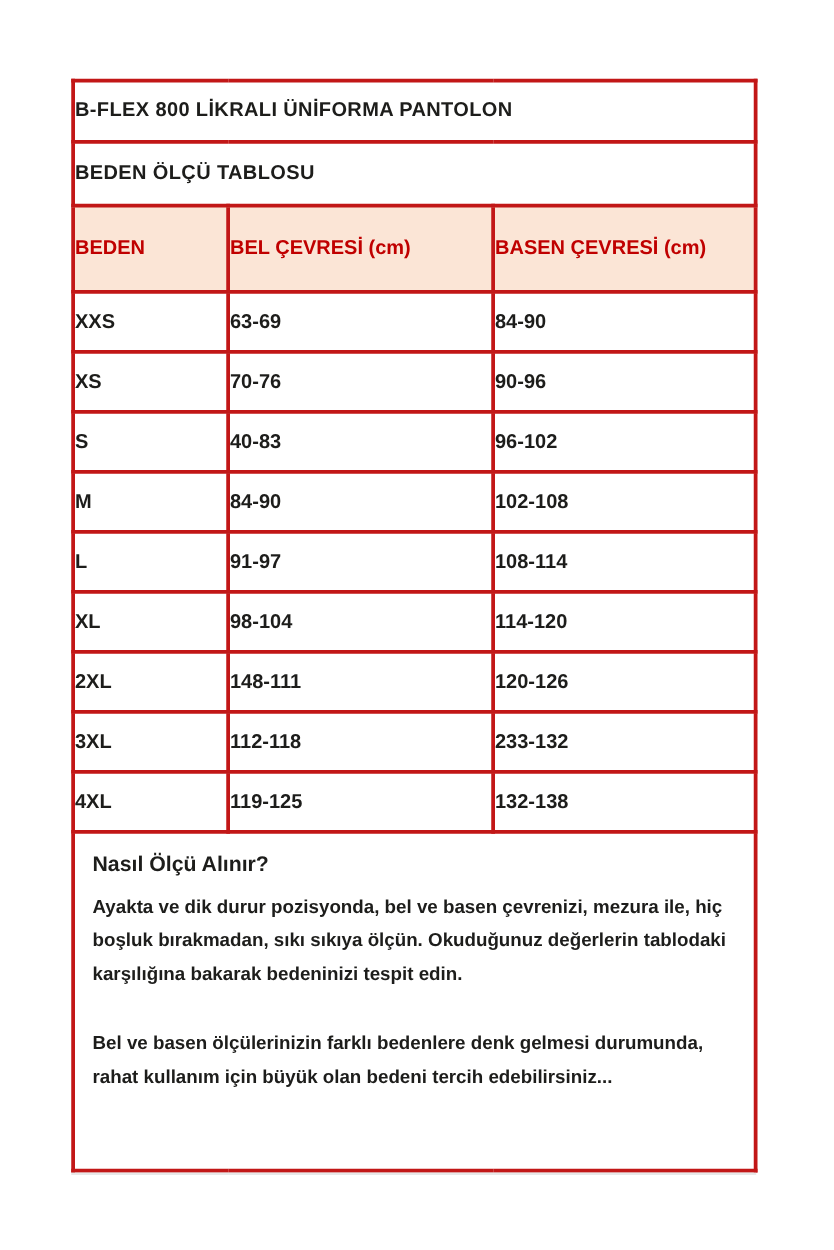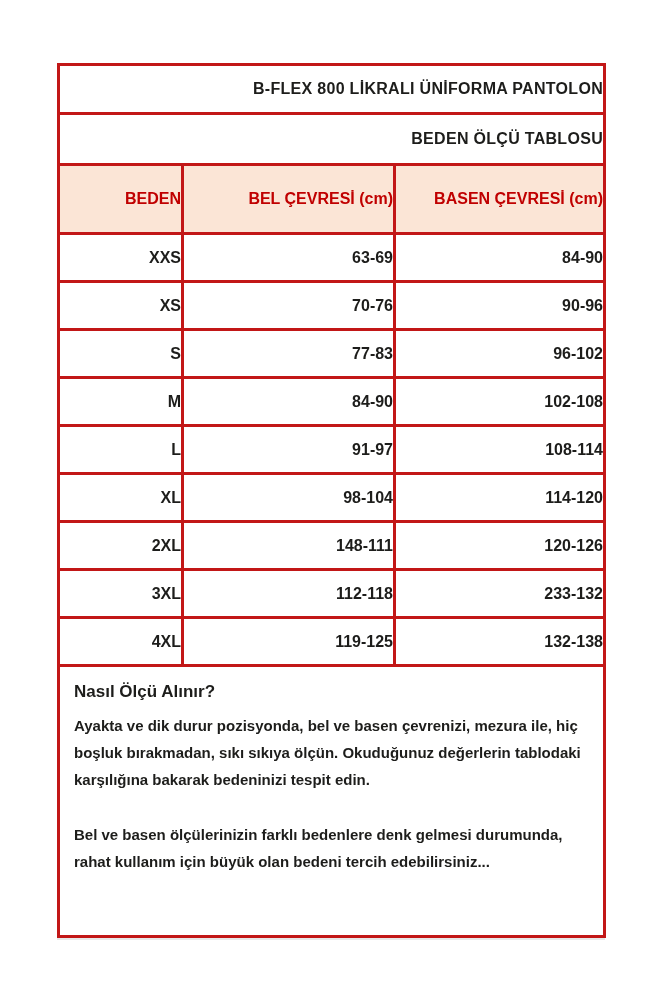--- a/index.html
+++ b/index.html
@@ -26,21 +26,21 @@
   table.size-table{
     position: absolute;
     left: 57px;
     top: 63px;
     width: 546px;
     border-collapse: collapse;
     table-layout: fixed;
   }
   .size-table td, .size-table th{
     border: 3px solid var(--border-red);
-    text-align: right;
+    text-align: left;
     vertical-align: middle;
     padding: 0;
   }
   .title-row td{
     height: 49px;
     background: var(--fill-pink);
     color: var(--text-red);
     font-size: 18px;
     letter-spacing: 0.3px;
   }
@@ -125,21 +125,21 @@
         </tr>
 
         <tr>
           <td>XS</td>
           <td>70-76</td>
           <td>90-96</td>
         </tr>
 
         <tr>
           <td>S</td>
-          <td>77-83</td>
+          <td>40-83</td>
           <td>96-102</td>
         </tr>
 
         <tr>
           <td>M</td>
           <td>84-90</td>
           <td>102-108</td>
         </tr>
 
         <tr>

